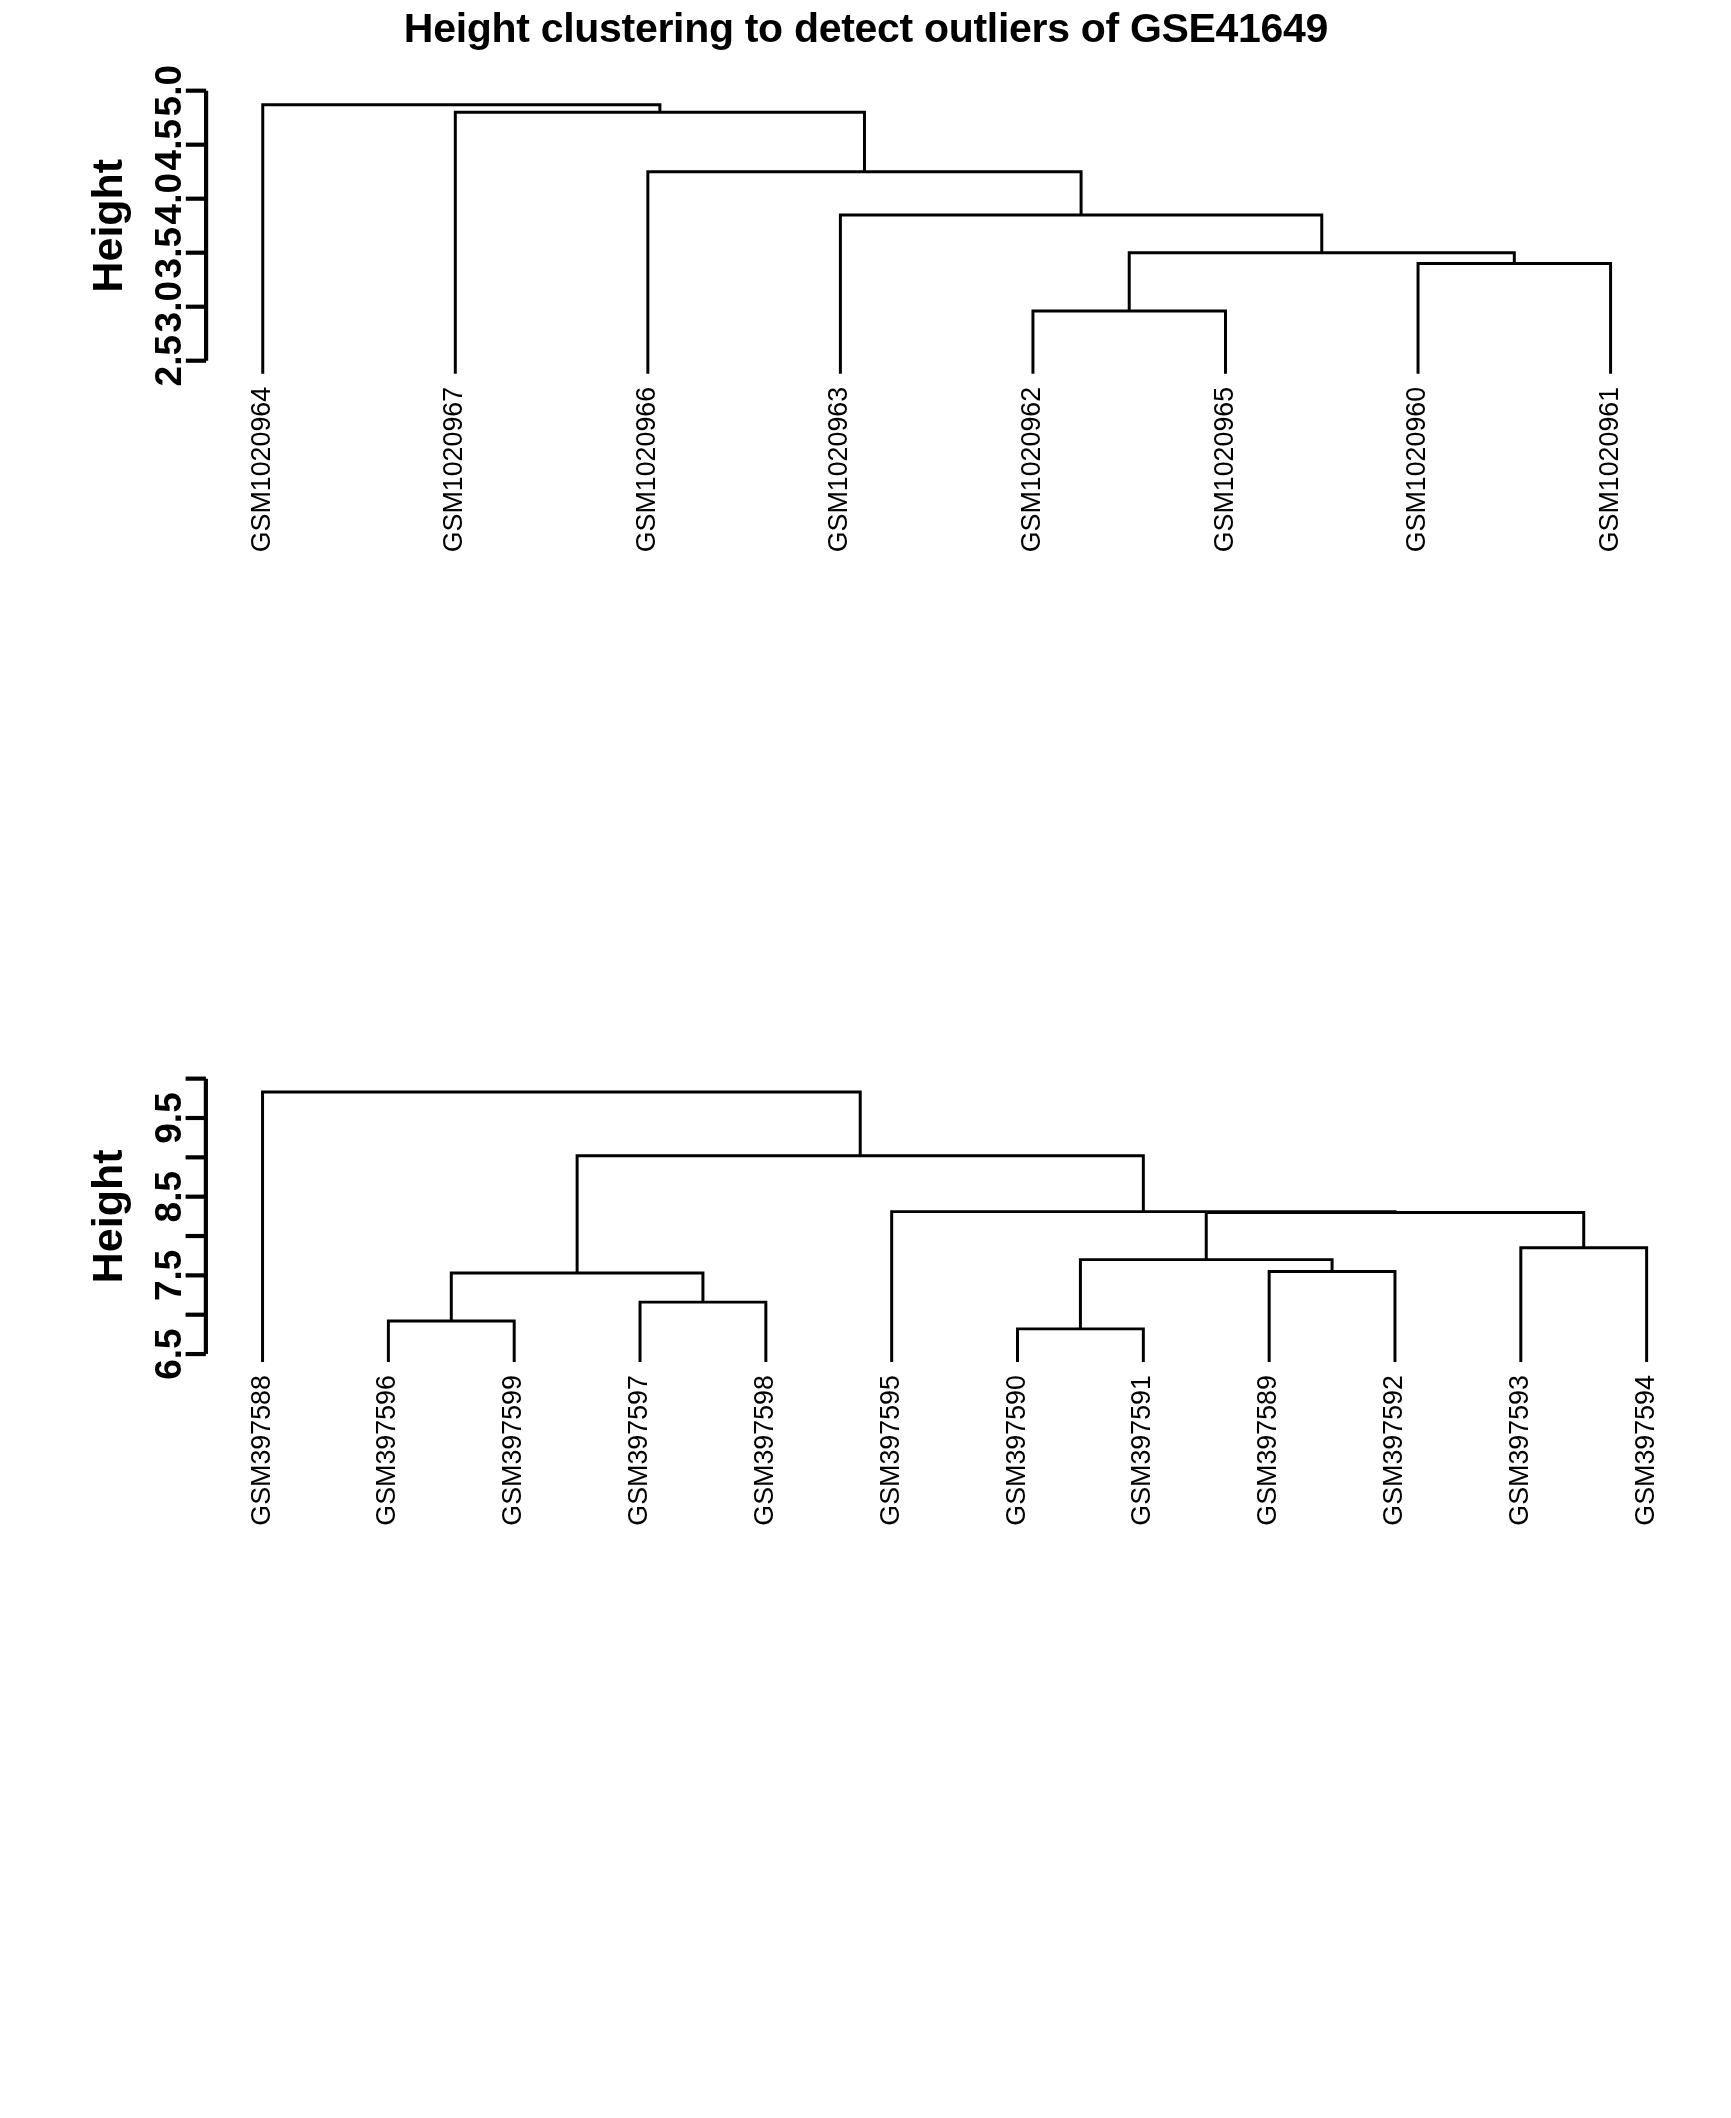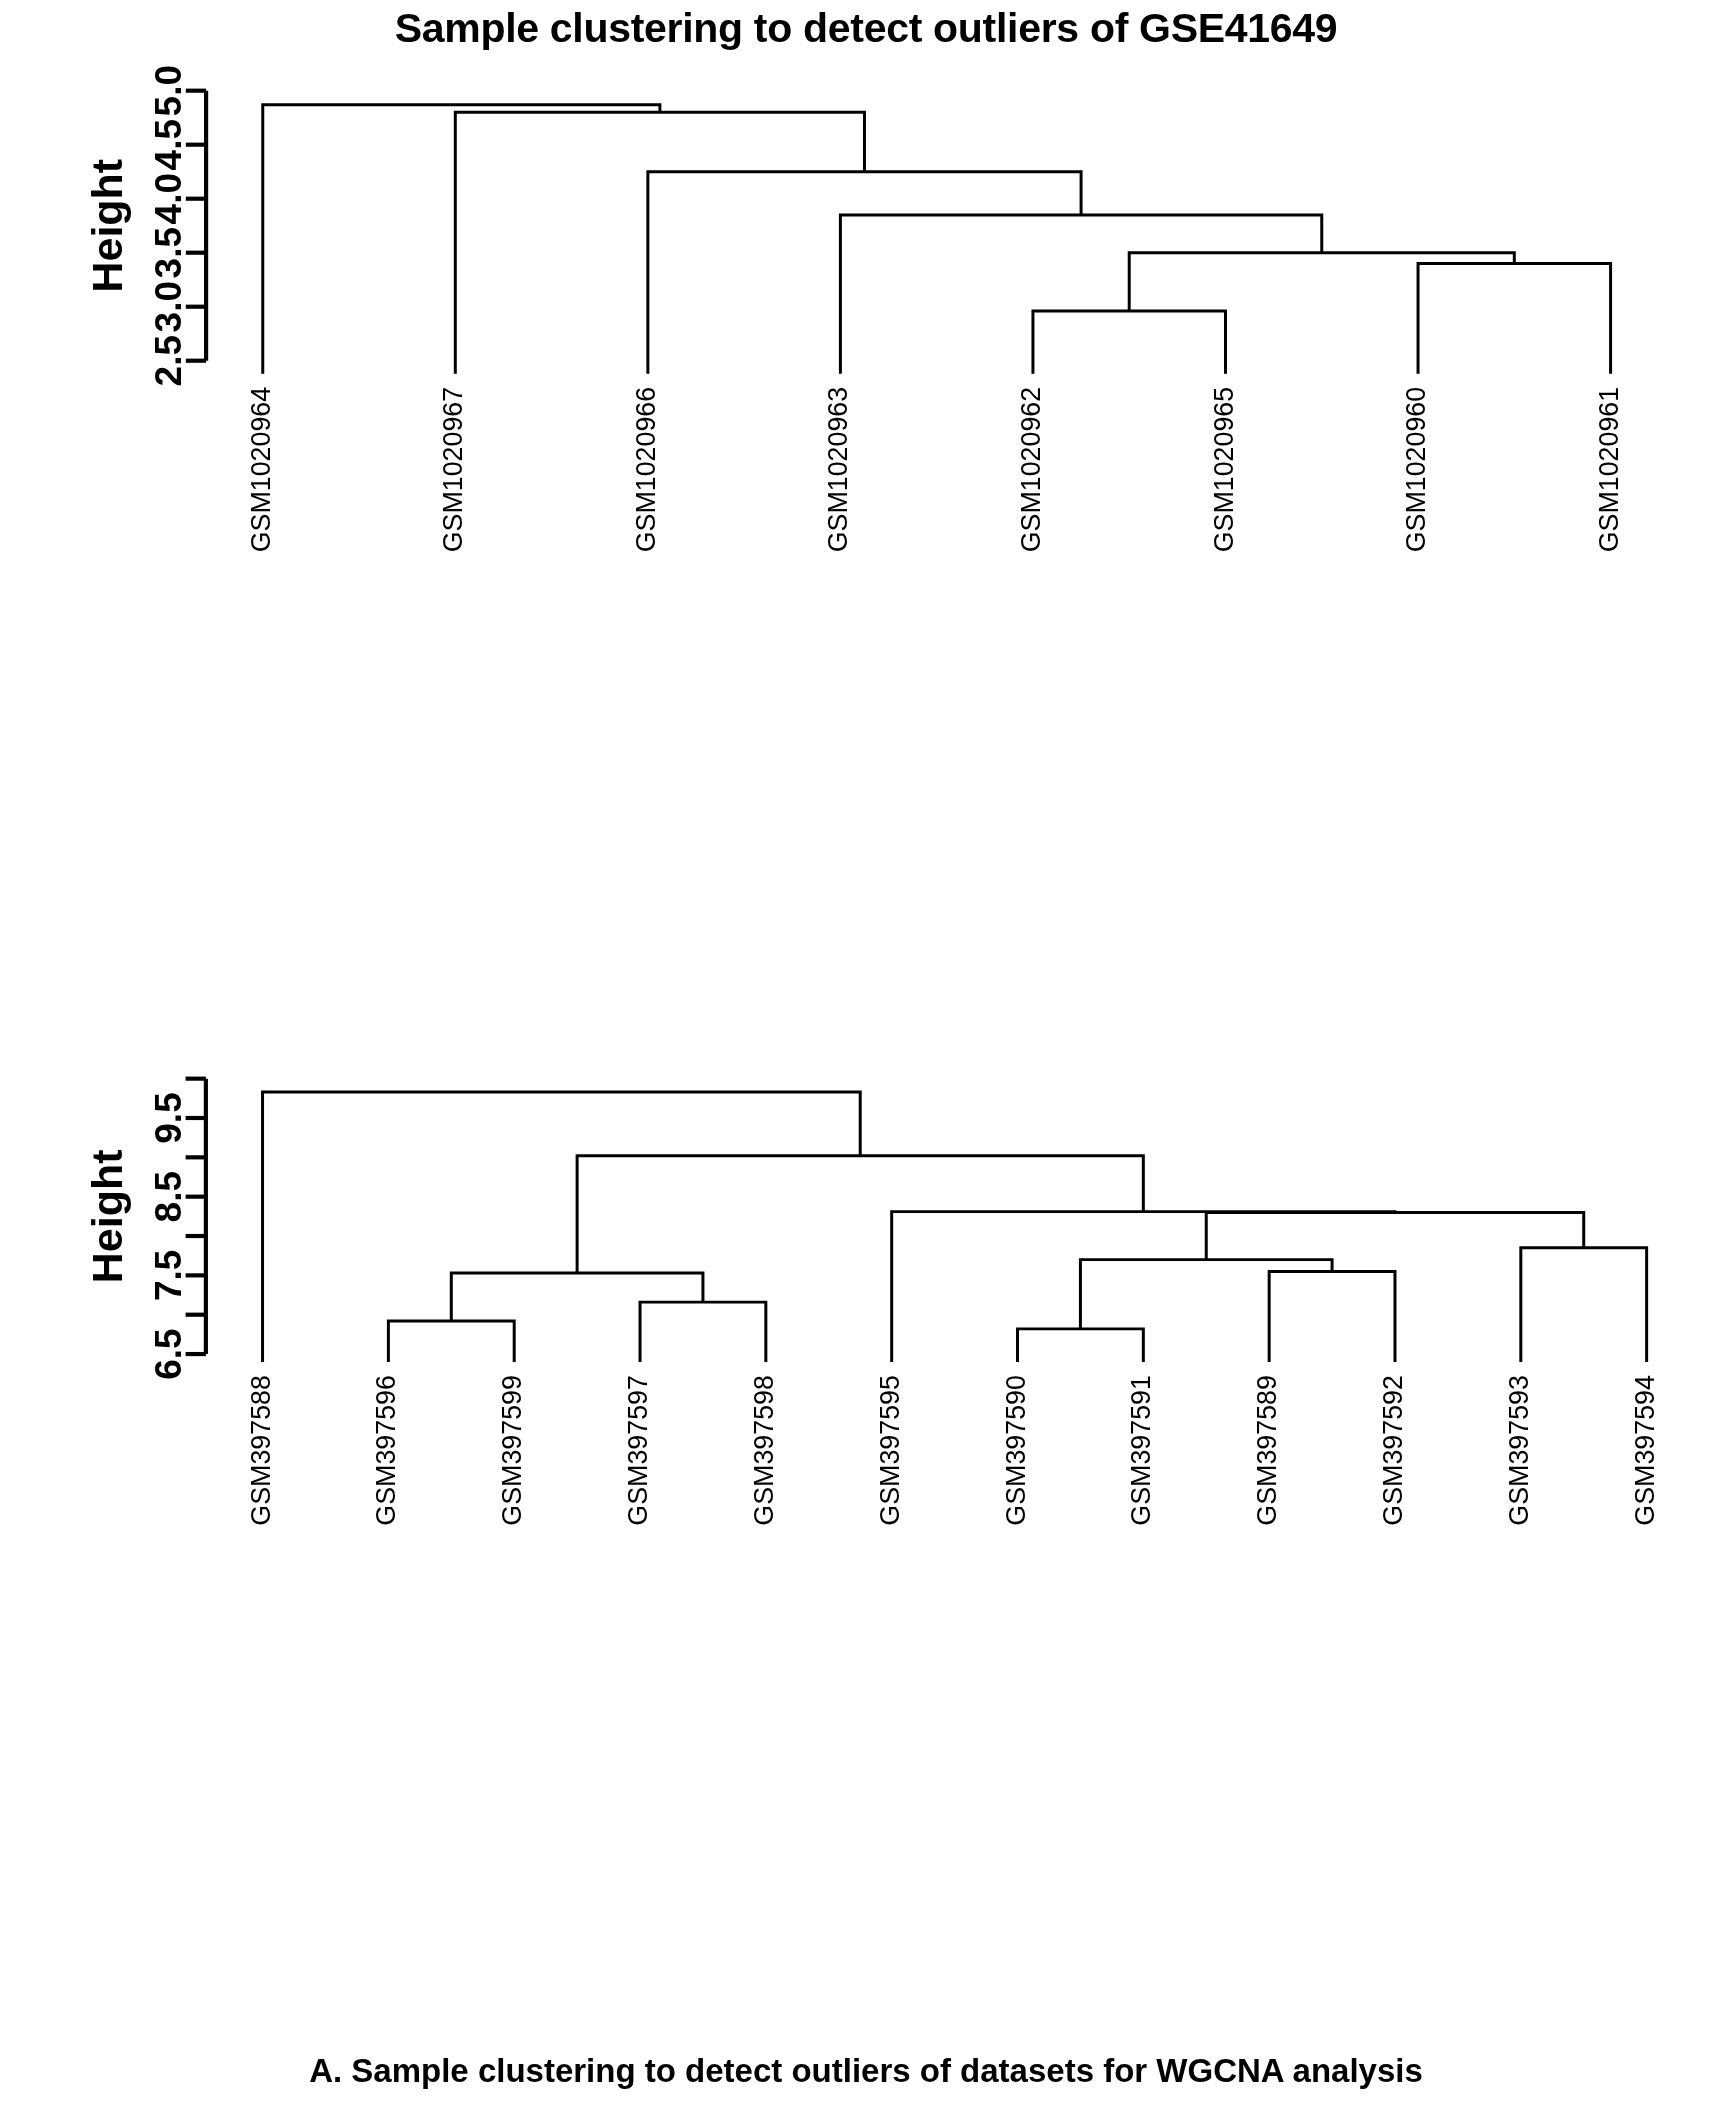--- a/index.html
+++ b/index.html
@@ -64,21 +64,21 @@
     font-family:"Liberation Sans", sans-serif;
     white-space:nowrap;
   }
 </style>
 </head>
 <body>
 
 <div class="figure">
 
   <div class="panel" id="panel-top">
-    <div class="panel-title" id="title-top">Sample clustering to detect outliers of GSE41649</div>
+    <div class="panel-title" id="title-top">Height clustering to detect outliers of GSE41649</div>
     <svg class="plot-svg" id="svg-top" width="1732" height="990" viewBox="0 0 2903 1660">
         <line x1="345" y1="604.8333333333334" x2="345" y2="152.05555555555554" class="axis-line"></line>
         <line x1="345" y1="604.8333333333334" x2="311" y2="604.8333333333334" class="tick-line"></line>
         <text x="287" y="604.8333333333334" text-anchor="middle" dominant-baseline="middle" transform="rotate(-90 287 604.8333333333334)" class="tick-label">2.5</text>
         <line x1="345" y1="514.2777777777778" x2="311" y2="514.2777777777778" class="tick-line"></line>
         <text x="287" y="514.2777777777778" text-anchor="middle" dominant-baseline="middle" transform="rotate(-90 287 514.2777777777778)" class="tick-label">3.0</text>
         <line x1="345" y1="423.72222222222223" x2="311" y2="423.72222222222223" class="tick-line"></line>
         <text x="287" y="423.72222222222223" text-anchor="middle" dominant-baseline="middle" transform="rotate(-90 287 423.72222222222223)" class="tick-label">3.5</text>
         <line x1="345" y1="333.16666666666663" x2="311" y2="333.16666666666663" class="tick-line"></line>
         <text x="287" y="333.16666666666663" text-anchor="middle" dominant-baseline="middle" transform="rotate(-90 287 333.16666666666663)" class="tick-label">4.0</text>
@@ -178,16 +178,15 @@
         <text x="1494.5454545454545" y="645.4054054054053" text-anchor="end" dominant-baseline="middle" transform="rotate(-90 1494.5454545454545 645.4054054054053)" class="leaf-label">GSM397595</text>
         <text x="1705.4545454545455" y="645.4054054054053" text-anchor="end" dominant-baseline="middle" transform="rotate(-90 1705.4545454545455 645.4054054054053)" class="leaf-label">GSM397590</text>
         <text x="1916.3636363636363" y="645.4054054054053" text-anchor="end" dominant-baseline="middle" transform="rotate(-90 1916.3636363636363 645.4054054054053)" class="leaf-label">GSM397591</text>
         <text x="2127.272727272727" y="645.4054054054053" text-anchor="end" dominant-baseline="middle" transform="rotate(-90 2127.272727272727 645.4054054054053)" class="leaf-label">GSM397589</text>
         <text x="2338.181818181818" y="645.4054054054053" text-anchor="end" dominant-baseline="middle" transform="rotate(-90 2338.181818181818 645.4054054054053)" class="leaf-label">GSM397592</text>
         <text x="2549.090909090909" y="645.4054054054053" text-anchor="end" dominant-baseline="middle" transform="rotate(-90 2549.090909090909 645.4054054054053)" class="leaf-label">GSM397593</text>
         <text x="2760" y="645.4054054054053" text-anchor="end" dominant-baseline="middle" transform="rotate(-90 2760 645.4054054054053)" class="leaf-label">GSM397594</text>
       </svg>
   </div>
 
-  <div class="caption">A. Sample clustering to detect outliers of datasets for WGCNA analysis</div>
 
 </div>
 
 
 </body></html>

